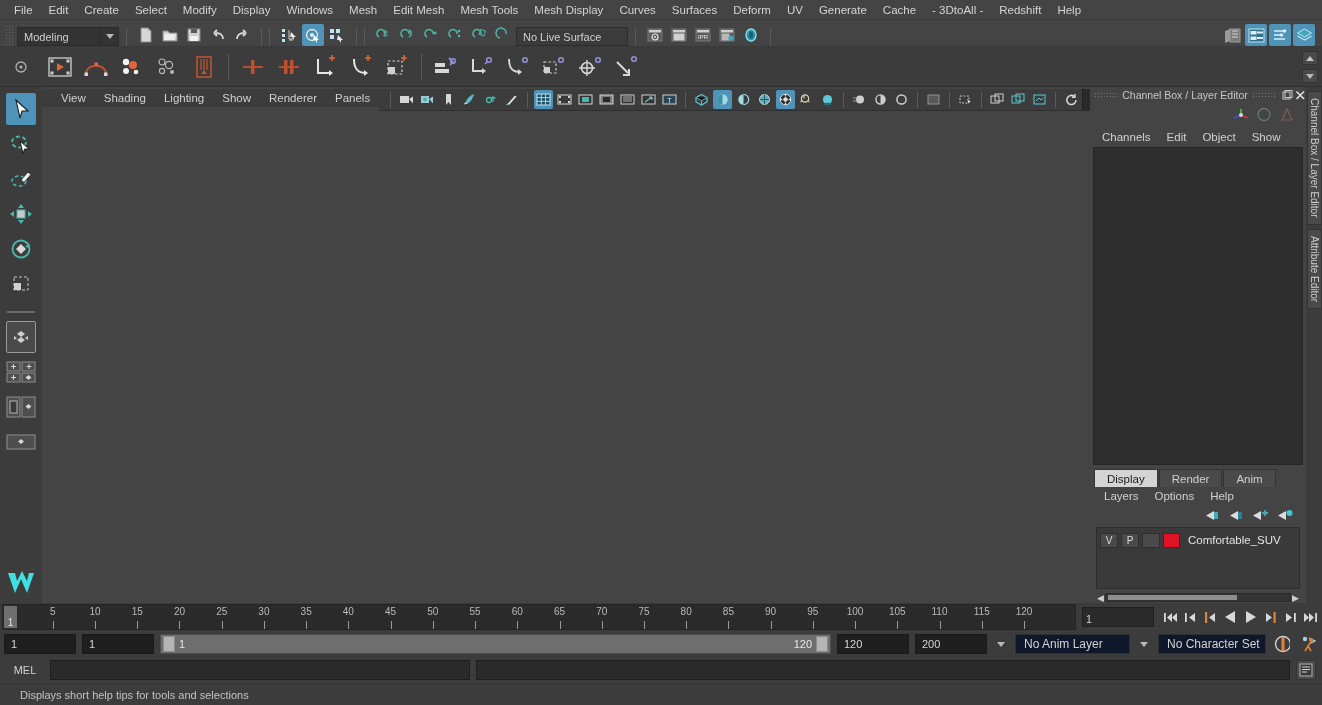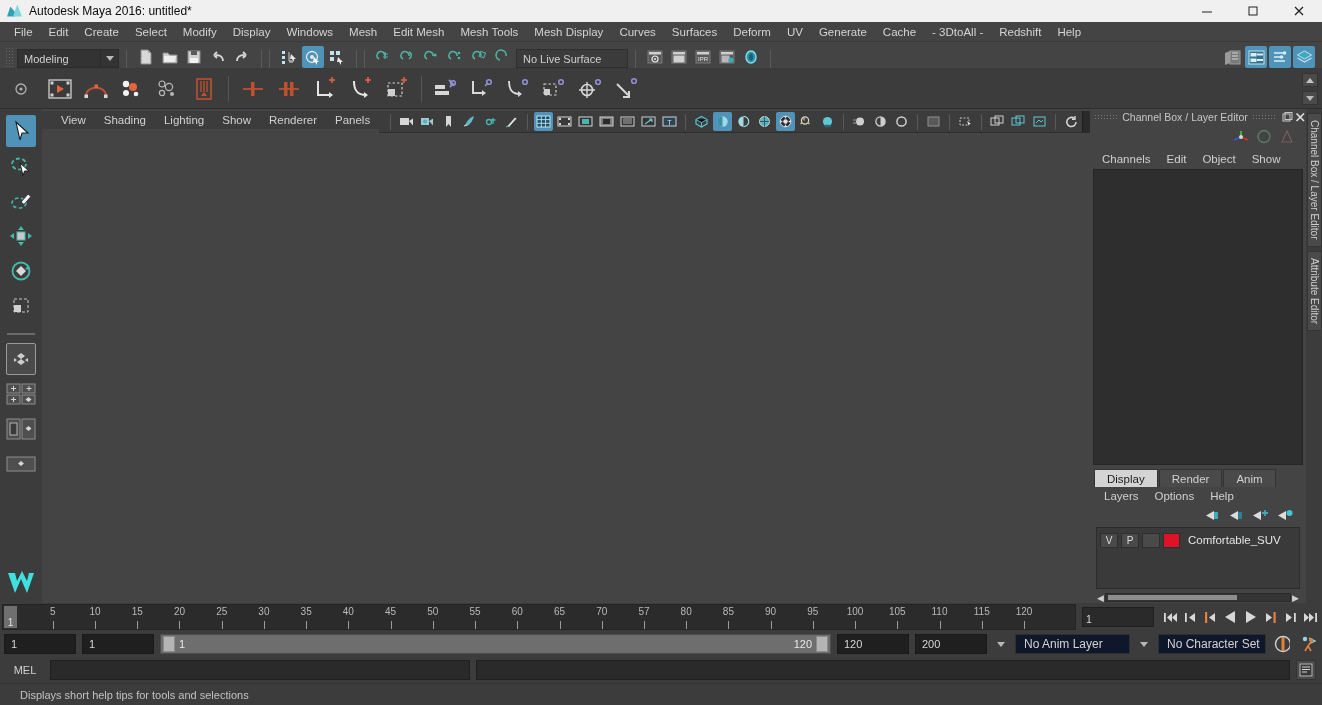--- a/index.html
+++ b/index.html
@@ -175,44 +175,20 @@
 
   
   .helpline { height:22px; background:#3c3c3c; display:flex; align-items:center; padding-left:20px;
       font-size:11px; color:#c2c2c2; flex:none; border-top:1px solid #333;}
 </style>
 </head>
 <body>
 
 <div id="app">
 
-  <div class="titlebar">
-    <div class="tb-icon">
-      <div class="g1"></div>
-        <div class="g2"></div>
-    </div>
-    <div class="tb-title">Autodesk Maya 2016: untitled*</div>
-    <div class="tb-spacer"></div>
-    <div class="win-btn">
-      <svg width="12" height="12">
-          <line x1="1" y1="7" x2="11" y2="7" stroke="#222" stroke-width="1"></line>
-        </svg>
-    </div>
-    <div class="win-btn">
-      <svg width="12" height="12">
-          <rect x="2" y="2" width="8" height="8" fill="none" stroke="#222" stroke-width="1"></rect>
-        </svg>
-    </div>
-    <div class="win-btn close">
-      <svg width="12" height="12">
-          <line x1="2" y1="2" x2="10" y2="10" stroke="#222" stroke-width="1.2"></line>
-          <line x1="10" y1="2" x2="2" y2="10" stroke="#222" stroke-width="1.2"></line>
-        </svg>
-    </div>
-  </div>
 
   <div class="menubar">
     <div class="mi">File</div>
     <div class="mi">Edit</div>
     <div class="mi">Create</div>
     <div class="mi">Select</div>
     <div class="mi">Modify</div>
     <div class="mi">Display</div>
     <div class="mi">Windows</div>
     <div class="mi">Mesh</div>
@@ -1071,21 +1047,21 @@
         <div class="ticklbl" style="left: 429.824px;">50</div>
         <div class="tick" style="left: 472.05px;"></div>
         <div class="ticklbl" style="left: 472.05px;">55</div>
         <div class="tick" style="left: 514.277px;"></div>
         <div class="ticklbl" style="left: 514.277px;">60</div>
         <div class="tick" style="left: 556.504px;"></div>
         <div class="ticklbl" style="left: 556.504px;">65</div>
         <div class="tick" style="left: 598.731px;"></div>
         <div class="ticklbl" style="left: 598.731px;">70</div>
         <div class="tick" style="left: 640.958px;"></div>
-        <div class="ticklbl" style="left: 640.958px;">57</div>
+        <div class="ticklbl" style="left: 640.958px;">75</div>
         <div class="tick" style="left: 683.185px;"></div>
         <div class="ticklbl" style="left: 683.185px;">80</div>
         <div class="tick" style="left: 725.412px;"></div>
         <div class="ticklbl" style="left: 725.412px;">85</div>
         <div class="tick" style="left: 767.639px;"></div>
         <div class="ticklbl" style="left: 767.639px;">90</div>
         <div class="tick" style="left: 809.866px;"></div>
         <div class="ticklbl" style="left: 809.866px;">95</div>
         <div class="tick" style="left: 852.092px;"></div>
         <div class="ticklbl" style="left: 852.092px;">100</div>

